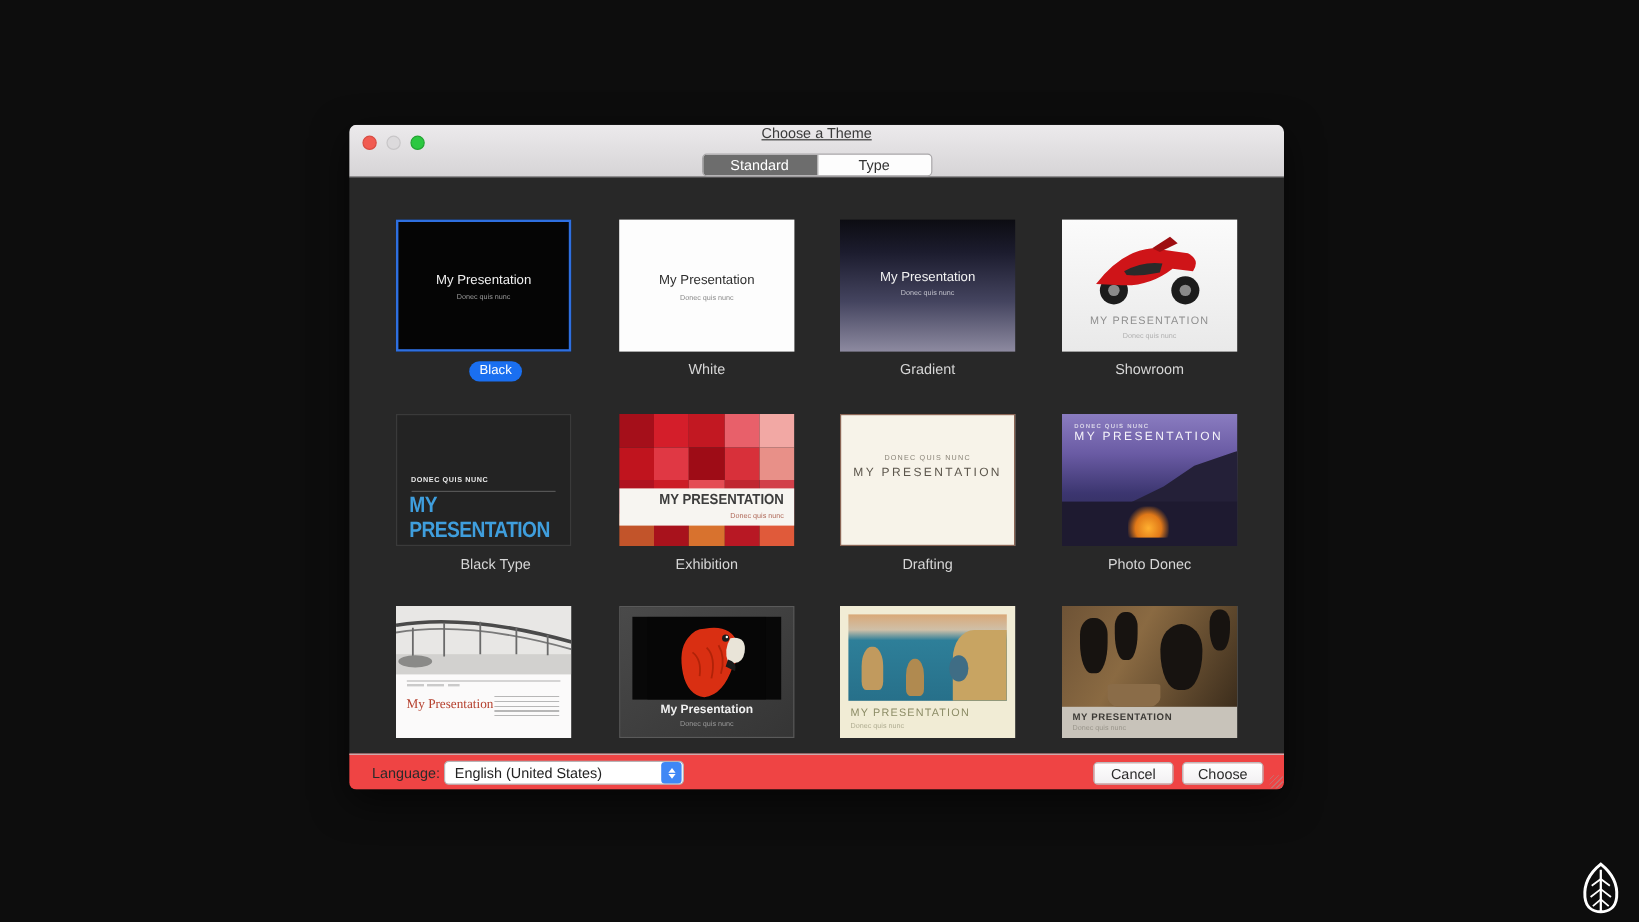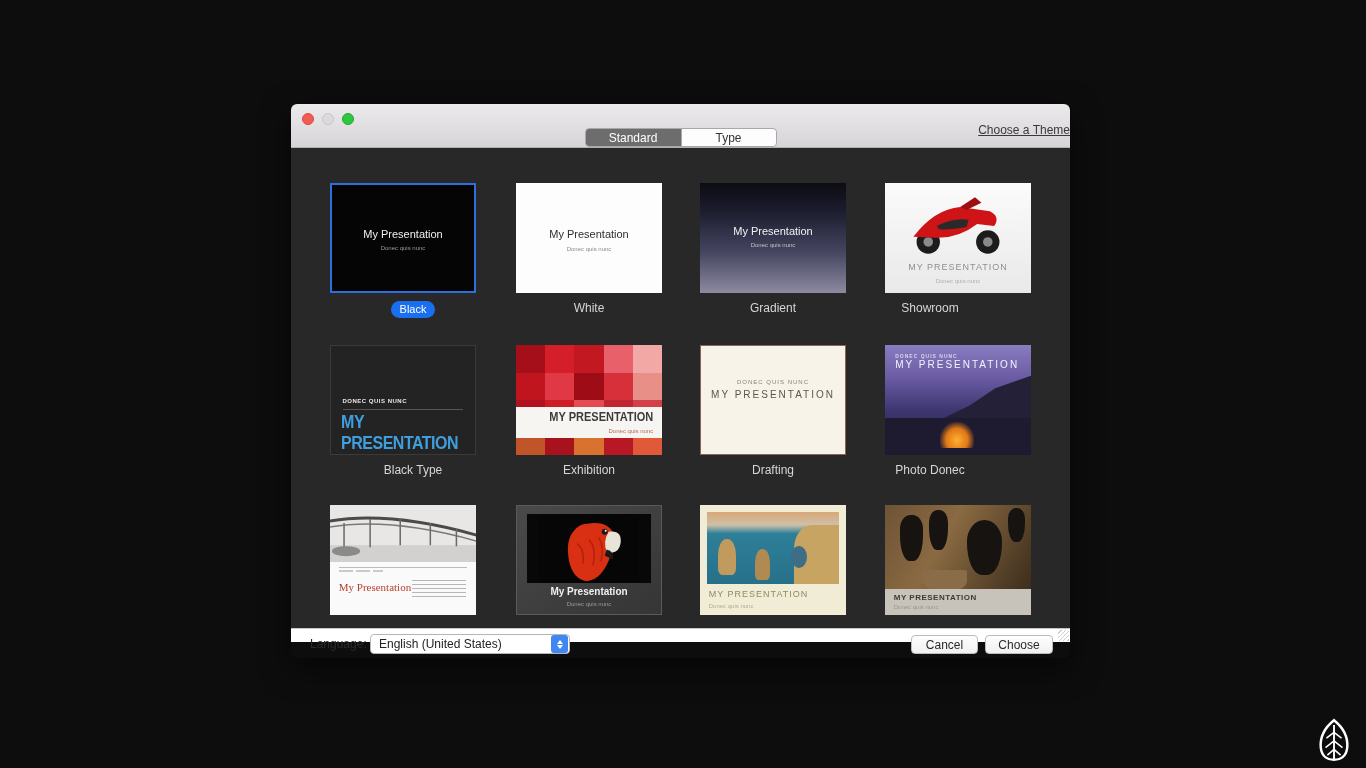--- a/index.html
+++ b/index.html
@@ -11,37 +11,37 @@
             border-radius:6px; overflow:hidden; box-shadow:0 10px 30px rgba(0,0,0,.6); }
 
   
   .titlebar { position:relative; height:44px;
               background:linear-gradient(#eceaec,#d6d4d6); border-bottom:1px solid #b2b0b2; }
   .traffic { position:absolute; left:11px; top:9px; display:flex; gap:8px; }
   .tl { width:12px; height:12px; border-radius:50%; }
   .tl.red   { background:#f15b51; border:1px solid #d94c42; }
   .tl.yellow{ background:#dcdadc; border:1px solid #c8c6c8; }
   .tl.green { background:#2bc840; border:1px solid #22a532; }
-  .win-title { text-align:right; padding-top:19px; font-size:12px; color:#3a3a3a;text-decoration:underline; }
+  .win-title { text-align:center; padding-top:0; font-size:12px; color:#3a3a3a;text-decoration:underline; }
 
   .segments { position:absolute; left:50%; transform:translateX(-50%); top:24px;
               display:flex; height:19px; border:1px solid #a9a7a9; border-radius:4px; overflow:hidden;
               background:#fdfdfd; }
   .seg { width:95px; display:flex; align-items:center; justify-content:center;
          font-size:12px; color:#333; cursor:default; }
   .seg.active { background:#6d6d6d; color:#fff; }
   .seg + .seg { border-left:1px solid #a9a7a9; }
 
   
   .content { position:relative; height:480px; background:#282828; }
   .tile { position:absolute; width:146px; height:110px; overflow:hidden; }
   .tile.c1{left:39px} .tile.c2{left:225px} .tile.c3{left:409px} .tile.c4{left:594px}
   .tile.r1{top:35px} .tile.r2{top:197px} .tile.r3{top:357px}
   .tname { position:absolute; width:146px; text-align:center; font-size:12px; color:#d6d6d6; }
-  .tname.c1{left:49px} .tname.c2{left:225px} .tname.c3{left:409px} .tname.c4{left:566px}
+  .tname.c1{left:49px} .tname.c2{left:225px} .tname.c3{left:409px} .tname.c4{left:594px}
   .tname.r1{top:153px} .tname.r2{top:315px}
   .badge { display:inline-block; background:#1a6ff0; color:#fff; border-radius:9px;
            padding:2px 9px 3px; font-size:11px; }
 
   
   .th-black { background:#050505; border:2px solid #2e6fe0; }
   .th-black .t-title { position:absolute; top:41%; width:100%; text-align:center;
                        color:#f0f0f0; font-size:11px; }
   .t-sub { position:absolute; top:57%; width:100%; text-align:center; color:#9a9a9a;
            font-size:6px; }
@@ -130,21 +130,21 @@
   .v2 { left:30%; top:6%; width:13%; height:48%; }
   .v3 { left:56%; top:18%; width:24%; height:66%; border-radius:50% 50% 42% 42% / 38% 38% 58% 58%; }
   .v4 { left:84%; top:4%; width:12%; height:40%; }
   .bowl { position:absolute; left:26%; bottom:-4%; width:30%; height:26%; background:#8a6c48;
           border-radius:8% 8% 50% 50%; }
   .th-pottery .t-title { position:absolute; left:6%; top:80%; color:#3c3a36; font-size:8px;
                          font-weight:bold; letter-spacing:.5px; }
   .th-pottery .t-sub { top:90%; width:88%; text-align:left; left:6%; color:#9a968c; }
 
   
-  .footer { position:relative; height:14px; background:#ffffff; border-top:1px solid #c6c4c6; }
+  .footer { position:relative; height:30px; background:#ef4444; border-top:1px solid #c6c4c6; }
   .lang-label { position:absolute; left:19px; top:8px; font-size:12px; color:#2a2a2a; }
   .lang-select { position:absolute; left:79px; top:5px; width:200px; height:20px; background:#fff;
                  border:1px solid #b6b4b6; border-radius:4px; display:flex; align-items:center; }
   .lang-value { flex:1; font-size:12px; color:#222; padding-left:8px; }
   .stepper { width:17px; height:18px; margin-right:1px; background:#3f87f5; border-radius:3px;
              display:flex; flex-direction:column; align-items:center; justify-content:center; gap:1px; }
   .stepper span { width:0; height:0; border-left:3px solid transparent; border-right:3px solid transparent; }
   .step-up { border-bottom:4px solid #fff; }
   .step-down { border-top:4px solid #fff; }
   .btn { position:absolute; top:6px; height:19px; background:linear-gradient(#fefefe,#f2f0f2);

